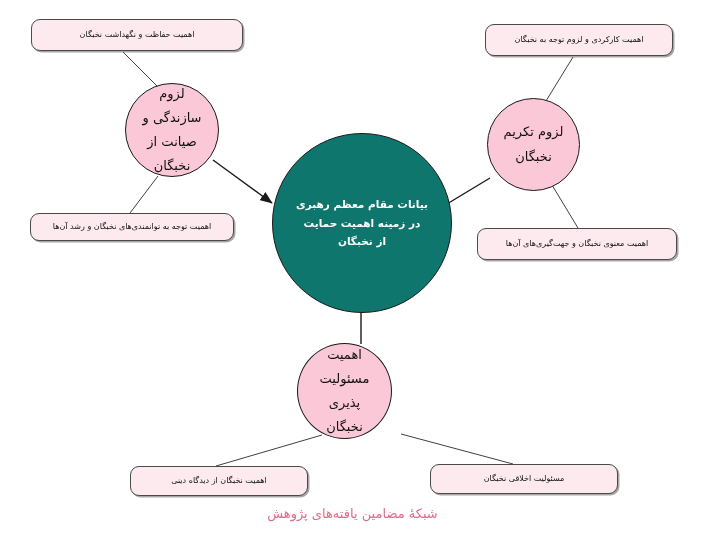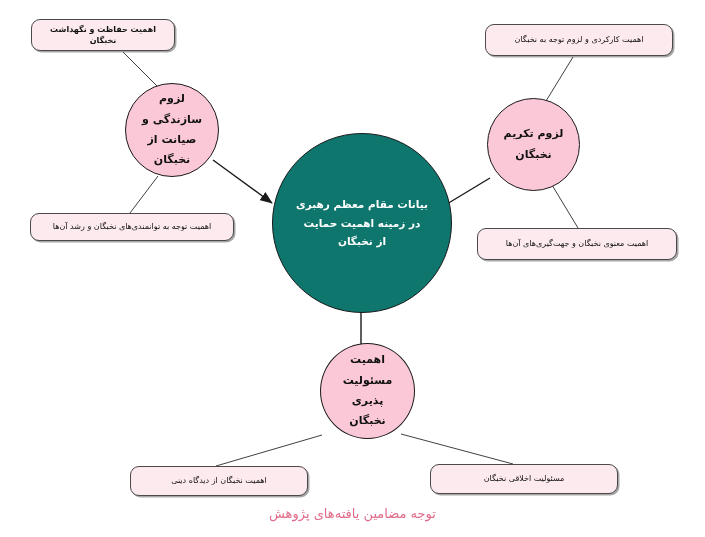--- a/index.html
+++ b/index.html
@@ -69,22 +69,22 @@
     border-radius: 50%;
     background: #FBC8D8;
     border: 1.6px solid #1a1a1a;
     display: flex;
     align-items: center;
     justify-content: center;
     text-align: center;
   }
   .theme-node .node-text {
     color: #111111;
-    font-weight: bold;
-    font-size: 11px;
+    font-weight: normal;
+    font-size: 13px;
     line-height: 1.85;
     padding: 0 6px;
     white-space: pre-line;
   }
 
   
   .leaf-box {
     position: absolute;
     box-sizing: border-box;
     background: #FCEAEE;
@@ -155,28 +155,28 @@
 سازندگی و
 صیانت از
 نخبگان</span>
     </div>
 
     <div class="theme-node" style="left:487px; top:98px; width:93px; height:93px;">
       <span class="node-text">لزوم تکریم
 نخبگان</span>
     </div>
 
-    <div class="theme-node" style="left:320px; top:343px; width:95px; height:96px;">
+    <div class="theme-node" style="left:297px; top:343px; width:95px; height:96px;">
       <span class="node-text">اهمیت
 مسئولیت
 پذیری
 نخبگان</span>
     </div>
 
-    <div class="leaf-box" style="left:31px; top:19px; width:144px; height:32px;font-weight:bold;">
+    <div class="leaf-box" style="left:31px; top:19px; width:212px; height:32px;">
       <span class="node-text">اهمیت حفاظت و نگهداشت نخبگان</span>
     </div>
 
     <div class="leaf-box" style="left:30px; top:213px; width:204px; height:28px;">
       <span class="node-text">اهمیت توجه به توانمندی‌های نخبگان و رشد آن‌ها</span>
     </div>
 
     <div class="leaf-box" style="left:485px; top:24px; width:188px; height:32px;text-align:center;">
       <span class="node-text">اهمیت کارکردی و لزوم توجه به نخبگان</span>
     </div>
@@ -188,15 +188,15 @@
     <div class="leaf-box" style="left:477px; top:228px; width:200px; height:32px;">
       <span class="node-text">اهمیت معنوی نخبگان و جهت‌گیری‌های آن‌ها</span>
     </div>
 
     <div class="leaf-box" style="left:430px; top:464px; width:188px; height:30px;">
       <span class="node-text">مسئولیت اخلاقی نخبگان</span>
     </div>
 
   </div>
 
-  <div id="figure-caption">توجه مضامین یافته‌های پژوهش</div>
+  <div id="figure-caption">شبکۀ مضامین یافته‌های پژوهش</div>
 
 </div>
 
 </body></html>

